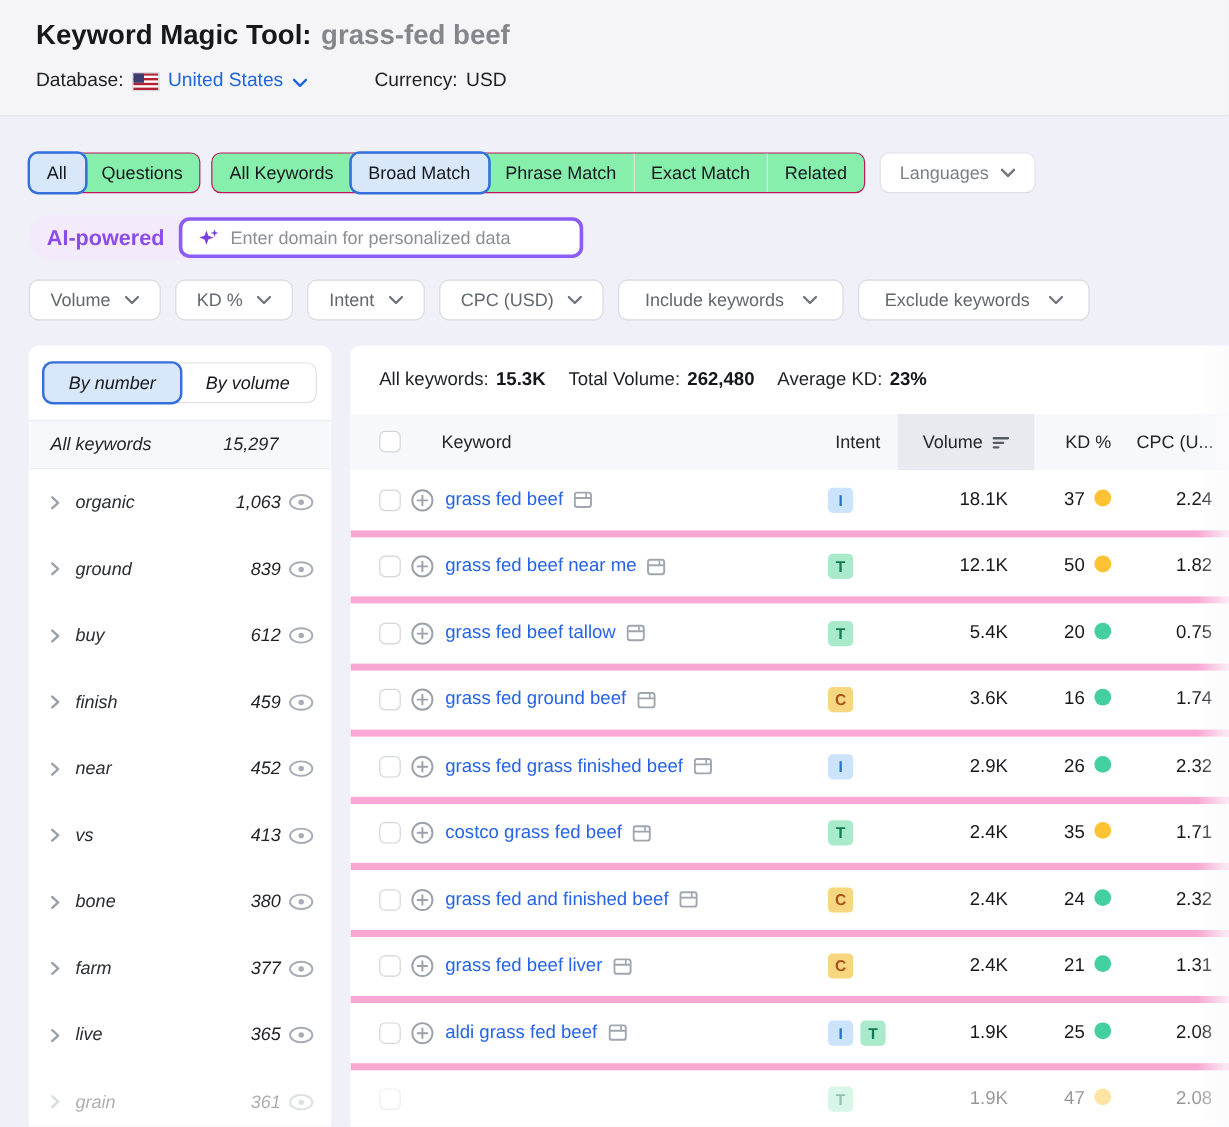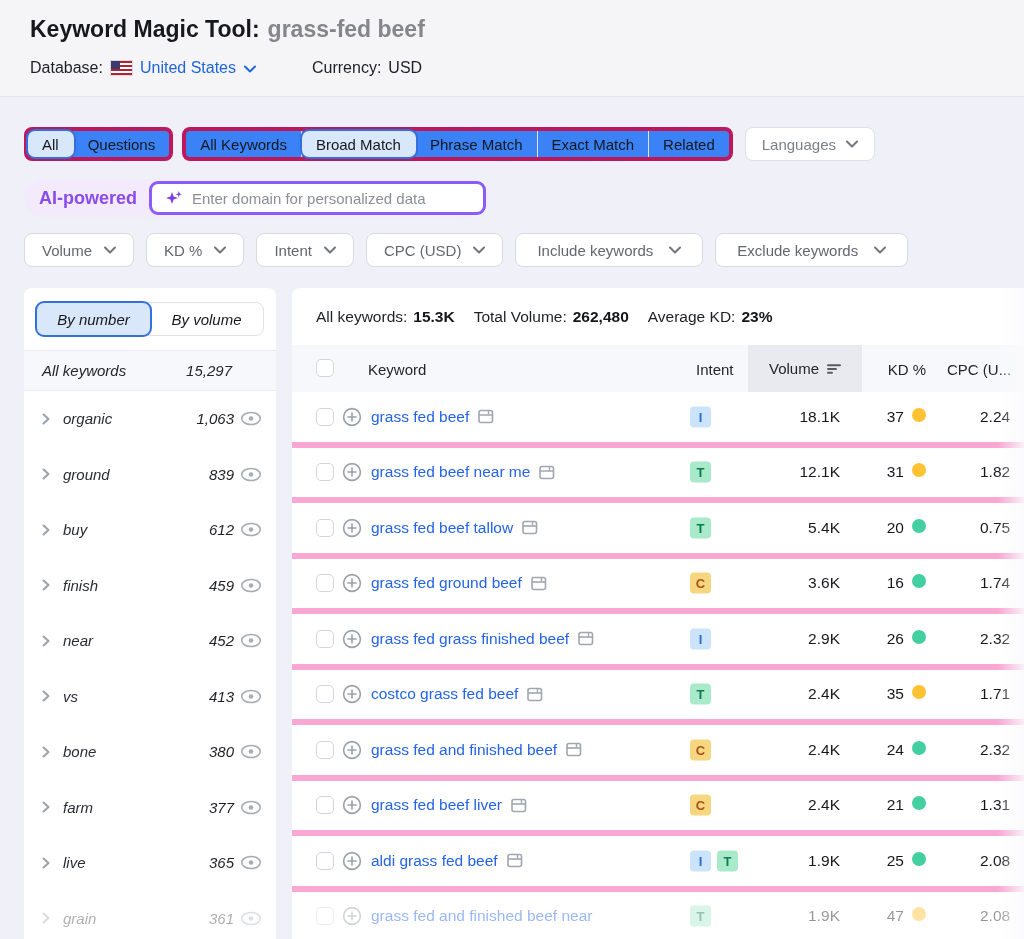--- a/index.html
+++ b/index.html
@@ -11,21 +11,21 @@
   .app-title { position:absolute; top:16px; left:30px; font-size:23px; font-weight:700; color:#17181C; }
   .app-title .query { color:#84868C; margin-left:8px; }
   .meta { position:absolute; top:59px; left:30px; display:flex; align-items:center; font-size:16px; color:#1E2025; }
   .flag-wrap { margin:0 8px; line-height:0; outline:1px solid #D8D9DE; }
   .db-link { color:#2065DE; cursor:pointer; }
   .chev-blue { margin-left:8px; margin-top:2px; }
   .currency { margin-left:56px; display:flex; gap:7px; }
 
   
   .tabs-row { position:absolute; top:127px; left:24px; display:flex; align-items:flex-start; }
-  .seg-group { display:flex; background:#3b82f6; border:4px solid #be185d; border-radius:8px; height:34px; margin-right:9px; }
+  .seg-group { display:flex; background:#86efac; border:1px solid #be185d; border-radius:8px; height:34px; margin-right:9px; }
   .seg { display:flex; align-items:center; padding:0 14px; font-size:15px; color:#16181D; cursor:pointer; border-right:1px solid #E2E3E8; white-space:nowrap; }
   .seg:last-child { border-right:none; }
   .seg.sel { background:#D9E7FA; box-shadow:0 0 0 2px #3470DB; border-radius:7px; border-right-color:transparent; z-index:1; }
   .lang-btn { display:flex; align-items:center; gap:10px; height:34px; padding:0 16px; background:#fff; border:1px solid #DFE1E6; border-radius:8px; font-size:15px; color:#7A7F88; margin-left:3px; cursor:pointer; }
 
   
   .ai-row { position:absolute; top:179px; left:24px; height:38px; display:flex; align-items:center; background:#F3EAFC; border-radius:19px; padding:2px 2px 2px 0; }
   .ai-badge { font-size:18px; font-weight:600; color:#8A4BE8; padding:0 12px 0 15px; }
   .ai-input-wrap { height:34px; background:#fff; border:3px solid #8b5cf6; border-radius:9px; display:flex; align-items:center; gap:9px; padding:0 13px; }
   .ai-input-wrap input { border:none; outline:none; width:278px; font-size:15px; color:#33363C; background:transparent; font-family:inherit; }
@@ -379,21 +379,21 @@
         <a class="kwlink">grass fed beef near me</a>
         <svg width="16" height="15">
           <use href="#ic-serp"></use>
         </svg>
       </span>
     <span class="intent-cell">
         <span class="badge bT">T</span>
       </span>
     <span class="vol">12.1K</span>
     <span class="kdg">
-        <span>31</span>
+        <span>50</span>
         <span class="dot o"></span>
       </span>
     <span class="cpc">1.82</span>
   </div>
 
   <div class="trow">
     <span class="cbx"></span>
     <span class="kwcell">
         <svg width="20" height="20">
           <use href="#ic-plus"></use>
@@ -542,26 +542,20 @@
     <span class="vol">1.9K</span>
     <span class="kdg">
         <span>25</span>
         <span class="dot g"></span>
       </span>
     <span class="cpc">2.08</span>
   </div>
 
   <div class="trow faded">
     <span class="cbx"></span>
-    <span class="kwcell">
-        <svg width="20" height="20">
-          <use href="#ic-plus"></use>
-        </svg>
-        <a class="kwlink">grass fed and finished beef near</a>
-      </span>
     <span class="intent-cell">
         <span class="badge bT">T</span>
       </span>
     <span class="vol">1.9K</span>
     <span class="kdg">
         <span>47</span>
         <span class="dot o"></span>
       </span>
     <span class="cpc">2.08</span>
   </div>

